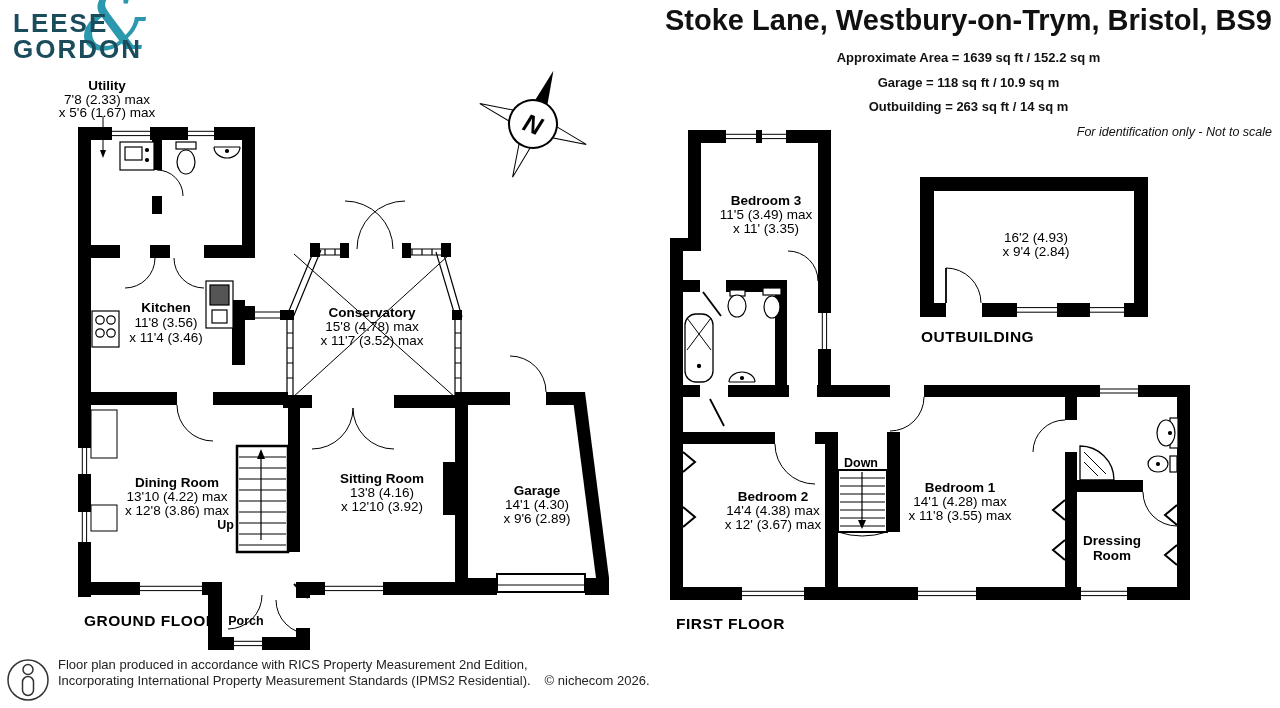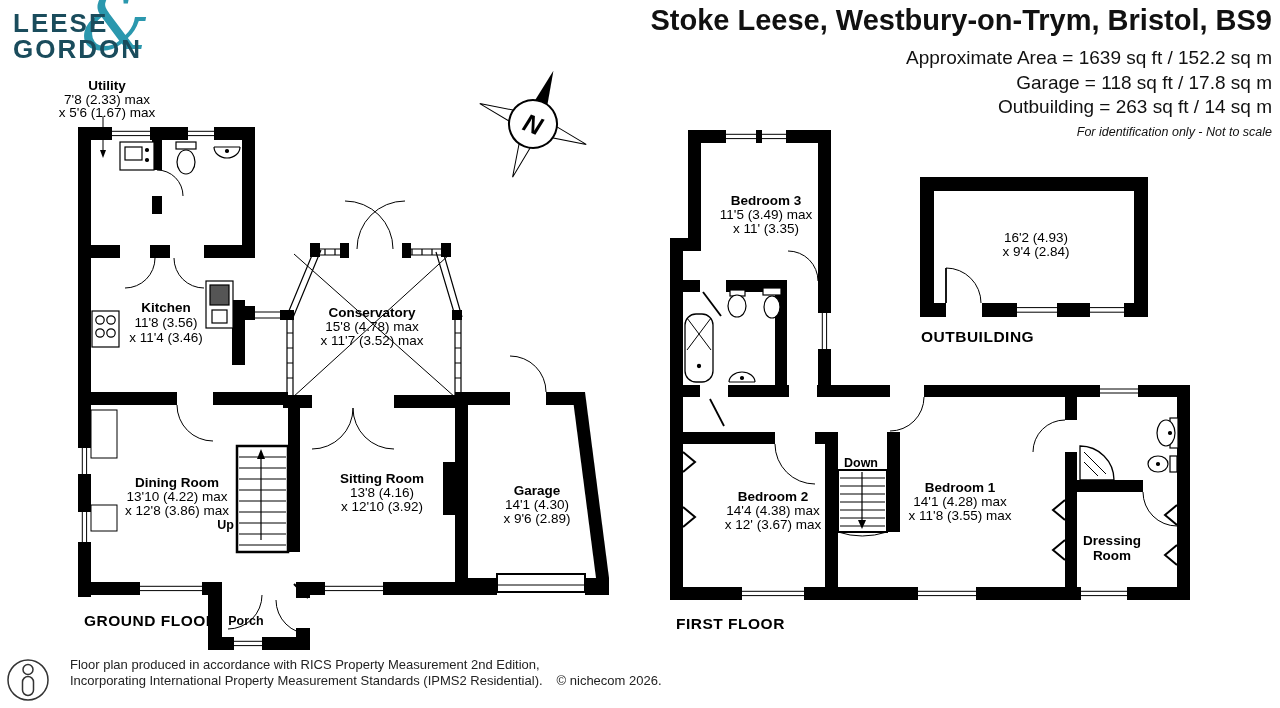--- a/index.html
+++ b/index.html
@@ -9,47 +9,47 @@
   
   .logo{position:absolute;left:13px;top:10px;width:170px;height:70px;}
   .logo .amp{position:absolute;left:68px;top:-26px;z-index:1;
              font-family:"DejaVu Serif",serif;font-style:italic;font-size:78px;
              line-height:78px;}
   .logo .ln{position:relative;z-index:2;font-size:26px;font-weight:bold;
             letter-spacing:2px;line-height:26px;}
   
   .hdr{position:absolute;top:4px;right:8px;text-align:right;}
   .hdr .title{font-size:29px;font-weight:bold;margin:0 0 9px 0;}
-  .hdr .area{font-size:19px;line-height:24.5px;font-weight:normal;}
+  .hdr .area{font-size:13px;line-height:24.5px;font-weight:bold;text-align:center;}
   .hdr .small{font-size:12.5px;margin-top:5px;font-style:italic;}
   
   .ftr{position:absolute;left:6px;top:657px;display:flex;align-items:flex-start;}
-  .ftr .txt{margin-left:20px;font-size:13px;line-height:16px;color:#222;}
+  .ftr .txt{margin-left:8px;font-size:13px;line-height:16px;color:#222;}
   .ftr .sp{display:inline-block;margin-left:14px;}
   svg text{font-family:"Liberation Sans",sans-serif;}
   .rname{font-size:13.5px;font-weight:bold;}
   .rdim{font-size:13.5px;}
   .flabel{font-size:15.5px;font-weight:bold;letter-spacing:0.5px;}
   .slabel{font-size:12.5px;font-weight:bold;}
 </style>
 </head>
 <body>
 
 <div class="page">
 
   <div class="logo">
     <span class="amp" style="color:#2b98ae;">&amp;</span>
     <div class="ln" style="color:#1a4c5c;">LEESE</div>
     <div class="ln" style="color:#1a4c5c;">GORDON</div>
   </div>
 
   <div class="hdr">
-    <div class="title">Stoke Leese, Westbury-on-Trym, Bristol, BS9</div>
+    <div class="title">Stoke Lane, Westbury-on-Trym, Bristol, BS9</div>
     <div class="area">Approximate Area = 1639 sq ft / 152.2 sq m</div>
-    <div class="area">Garage = 118 sq ft / 17.8 sq m</div>
+    <div class="area">Garage = 118 sq ft / 10.9 sq m</div>
     <div class="area">Outbuilding = 263 sq ft / 14 sq m</div>
     <div class="small">For identification only - Not to scale</div>
   </div>
 
   <svg class="plan-svg" width="1280" height="708" viewBox="0 0 1280 708">
 
     <g fill="#000" stroke="none">
 
       <rect x="78" y="127" width="177" height="13"></rect>
       <rect x="112" y="127" width="38" height="13" fill="#fff"></rect>

